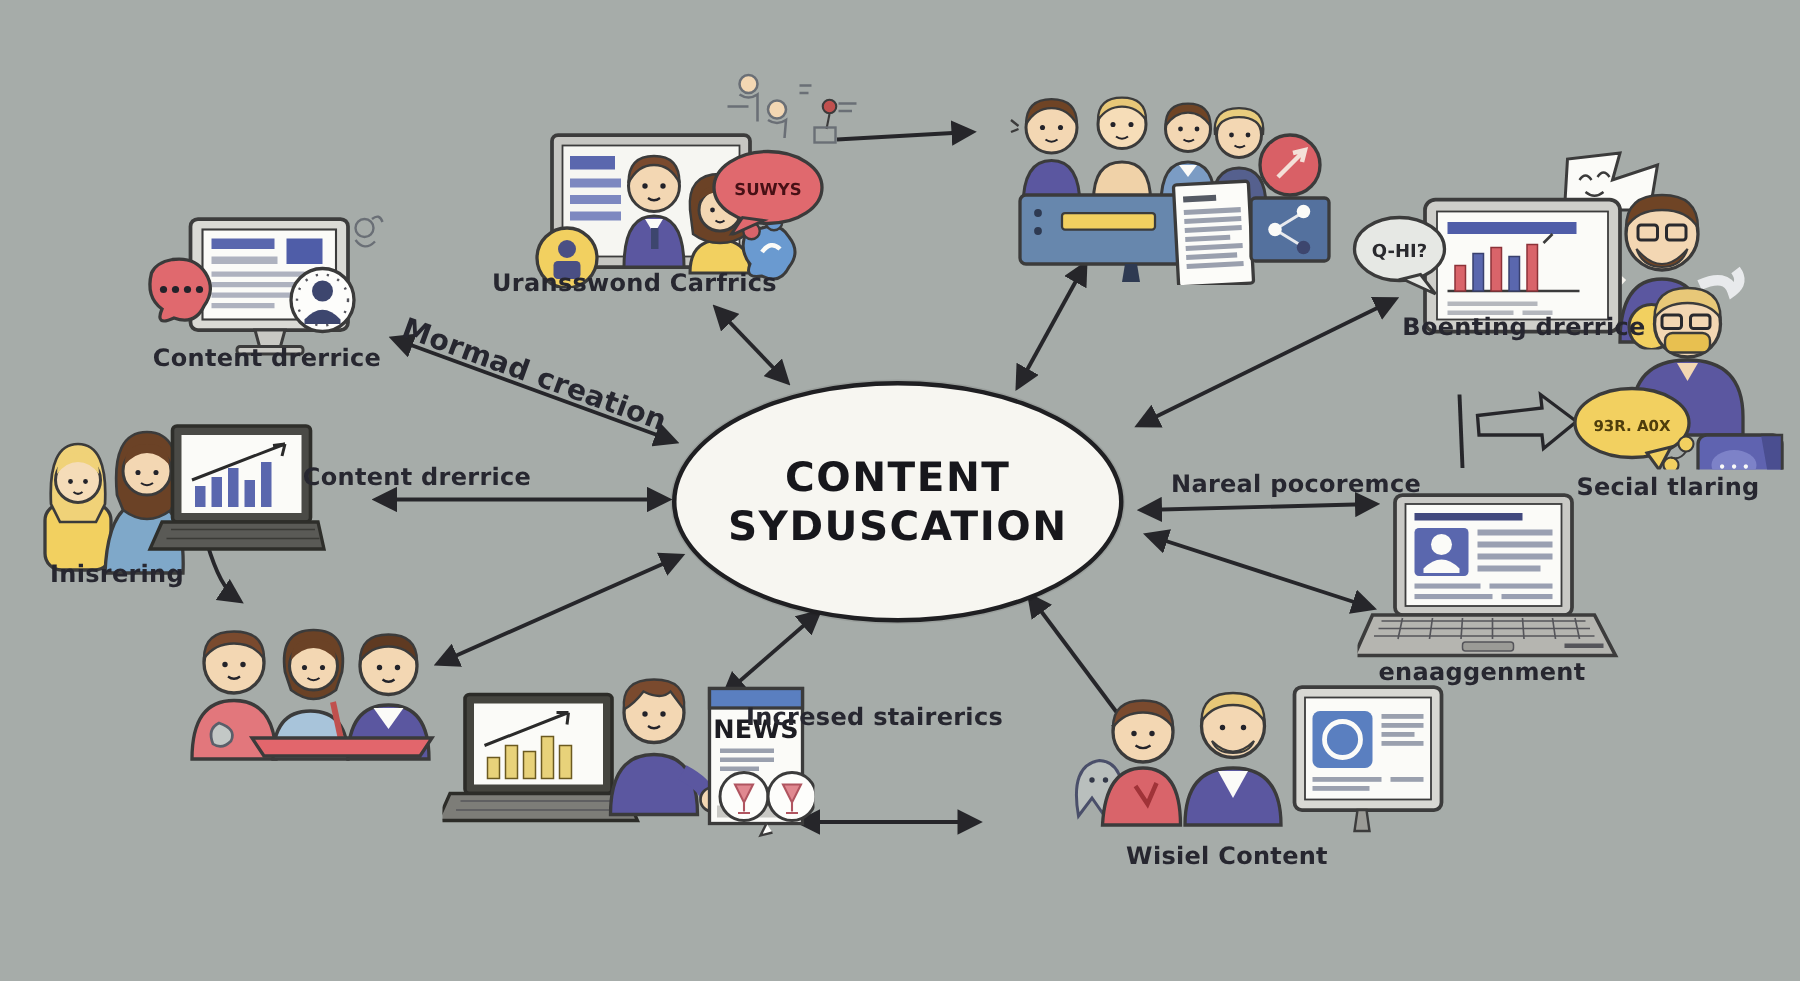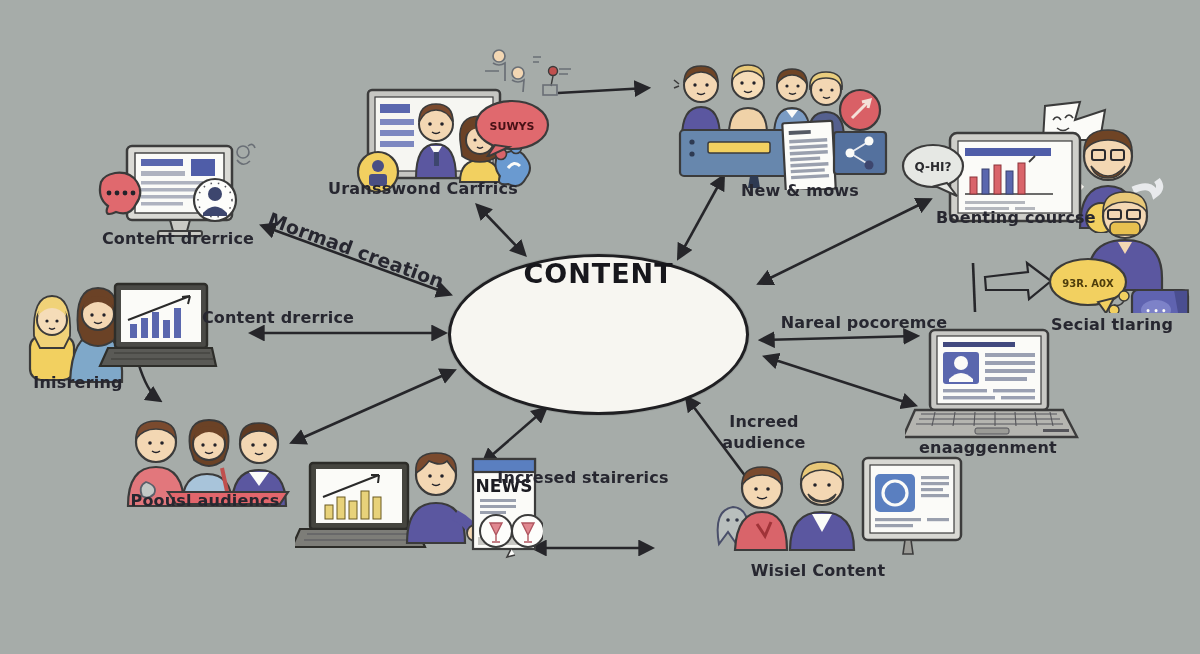--- a/index.html
+++ b/index.html
@@ -4,21 +4,21 @@
 <style>
   html,body{margin:0;padding:0;}
   body{font-family:"DejaVu Sans", sans-serif; background:#888e8c;}
   #canvas{position:relative;width:1200px;height:654px;overflow:hidden;background:#a6aca9;}
   .lbl{position:absolute;transform:translateX(-50%);font-weight:bold;font-size:16px;
        color:#272730;text-align:center;white-space:nowrap;line-height:21px;letter-spacing:.2px;}
   .rot{transform:translateX(-50%) rotate(20deg);font-size:19px;}
   .illo{position:absolute;}
   #center-ellipse{position:absolute;left:448px;top:254px;width:295px;height:155px;
        background:#f7f6f1;border:3px solid #1f1f22;border-radius:50%;
-       display:flex;flex-direction:column;align-items:center;justify-content:flex-start;
+       display:flex;flex-direction:column;align-items:center;justify-content:center;
        box-shadow:0 0 0 1px rgba(0,0,0,.08);}
   #center-ellipse .t{font-weight:bold;font-size:27px;color:#17171c;letter-spacing:1px;line-height:33px;}
   svg text{font-family:"DejaVu Sans", sans-serif;}
 </style>
 </head>
 <body>
 
 <div id="canvas">
 
   <svg width="1200" height="654" style="position:absolute;left:0;top:0">
@@ -41,20 +41,21 @@
       <line x1="762" y1="340" x2="916" y2="336" marker-start="url(#ah)" marker-end="url(#ah)"></line>
       <line x1="766" y1="357" x2="914" y2="405" marker-start="url(#ah)" marker-end="url(#ah)"></line>
       <line x1="760" y1="283" x2="929" y2="200" marker-start="url(#ah)" marker-end="url(#ah)"></line>
       <line x1="973" y1="263" x2="975" y2="312"></line>
       <path d="M985 277 L1028 272 L1027 263 L1051 281 L1029 299 L1028 290 L986 290 Z" stroke-width="2.2"></path>
     </g>
   </svg>
 
   <div id="center-ellipse">
     <div class="t">CONTENT</div>
+    <div class="t">SYDUSCATION</div>
   </div>
 
   <svg class="illo" style="left:95px;top:138px" width="190" height="105" viewBox="0 0 190 105">
     <g stroke="#6a6f76" fill="none" stroke-width="1.6">
       <circle cx="148" cy="14" r="6"></circle>
         <path d="M142,22 q6,8 13,1 M153,8 q5,-4 7,2"></path>
     </g>
     <rect x="32" y="8" width="105" height="74" rx="5" fill="#dadad5" stroke="#3c3c3c" stroke-width="2.5"></rect>
     <rect x="40" y="15" width="89" height="60" fill="#fbfbf8" stroke="#3c3c3c" stroke-width="1.4"></rect>
     <rect x="46" y="21" width="42" height="7" fill="#5a67ae"></rect>
@@ -453,30 +454,24 @@
       <circle cx="143" cy="33" r="1.8" fill="#23232a"></circle>
         <circle cx="155" cy="33" r="1.8" fill="#23232a"></circle>
       <path d="M145,41 q4,3 8,0" stroke="#23232a" stroke-width="1.5" fill="none"></path>
     </g>
     <path d="M58,80 L178,80 L170,92 L66,92 z" fill="#e2666c" stroke="#3b3b3b" stroke-width="2.2"></path>
   </svg>
 
   <div class="lbl" style="left:178px;top:228px">Content drerrice</div>
   <div class="lbl" style="left:423px;top:178px">Uransswond Carfrics</div>
   <div class="lbl" style="left:800px;top:180px">
-    <div>New &amp; mows</div>
   </div>
-  <div class="lbl" style="left:1016px;top:207px">Boenting courcse</div>
+  <div class="lbl" style="left:1016px;top:207px">Boenting drerrice</div>
   <div class="lbl" style="left:1112px;top:314px">Secial tlaring</div>
   <div class="lbl" style="left:864px;top:312px">Nareal pocoremce</div>
   <div class="lbl" style="left:988px;top:437px">enaaggenment</div>
-  <div class="lbl" style="left:764px;top:411px">
-    <div>Increed</div>
-    <div>audience</div>
-  </div>
   <div class="lbl" style="left:818px;top:560px">Wisiel Content</div>
   <div class="lbl" style="left:583px;top:467px">Incresed stairerics</div>
   <div class="lbl" style="left:278px;top:307px">Content drerrice</div>
   <div class="lbl" style="left:78px;top:372px">Inisrering</div>
-  <div class="lbl" style="left:205px;top:490px">Poousl audiencs</div>
   <div class="lbl rot" style="left:356px;top:240px">Mormad creation</div>
 
 </div>
 
 </body></html>

